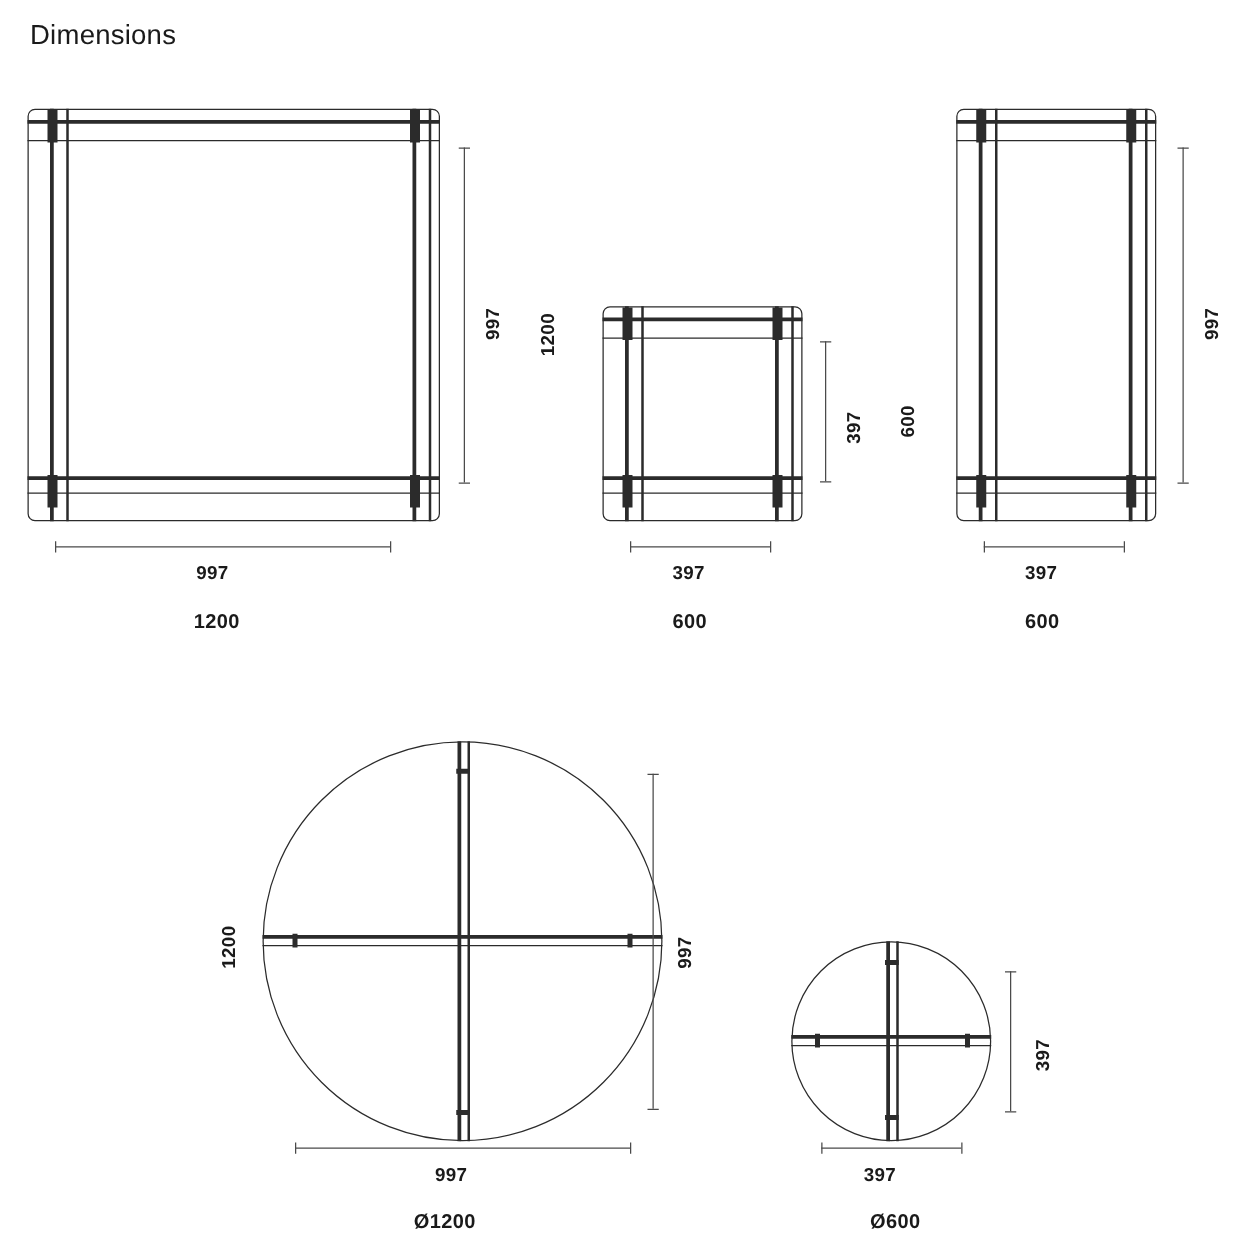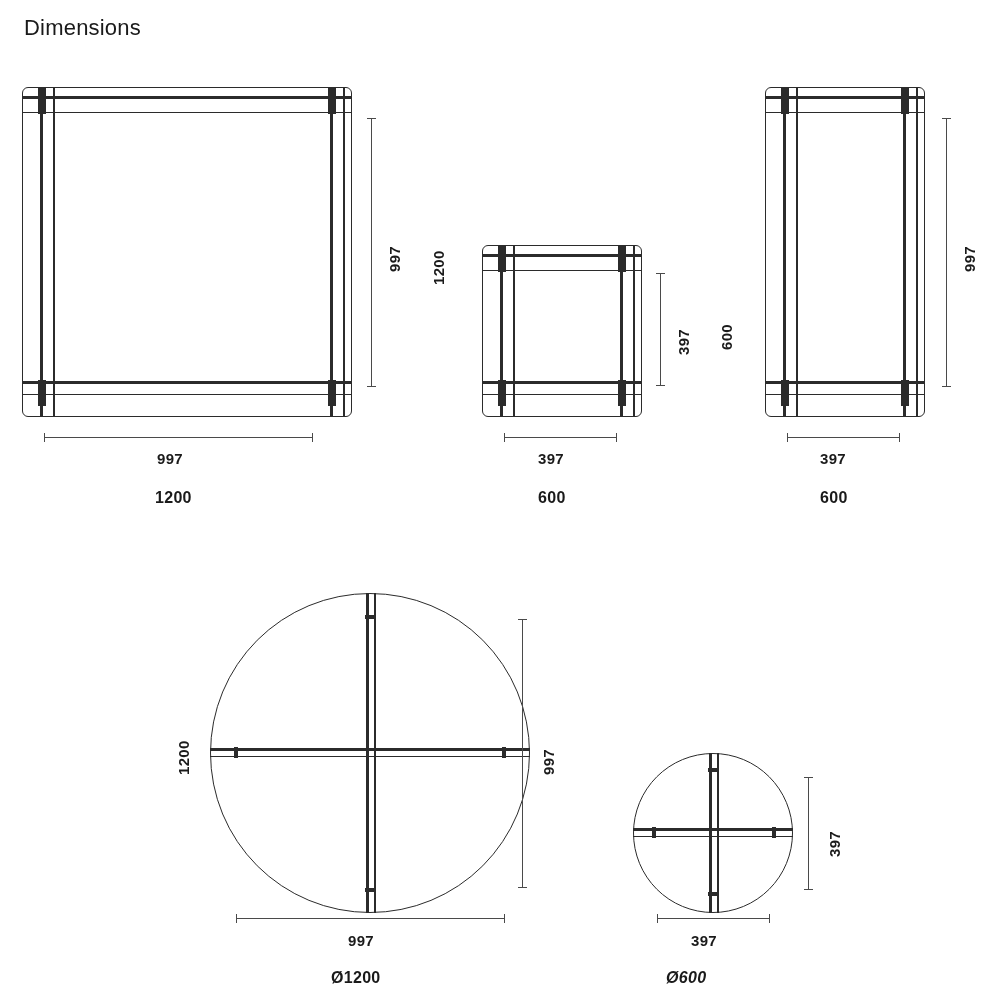--- a/index.html
+++ b/index.html
@@ -218,14 +218,14 @@
   <div class="dim-v" style="left:208px;top:217px;height:112px;"></div>
   <div class="tick-h" style="left:204px;top:217px;"></div>
   <div class="tick-h" style="left:204px;top:329px;"></div>
   <div class="dim-label rot" style="left:226px;top:297px;">397</div>
 
   <div class="dim-h" style="left:57px;top:358px;width:112px;"></div>
   <div class="tick-v" style="left:57px;top:354px;"></div>
   <div class="tick-v" style="left:169px;top:354px;"></div>
   <div class="dim-label" style="left:91px;top:372px;">397</div>
 
-  <div class="caption" style="left:66px;top:409px;font-style:italic;">Ø600</div>
+  <div class="caption" style="left:96px;top:409px;">Ø600</div>
 </div>
 
 </body></html>

